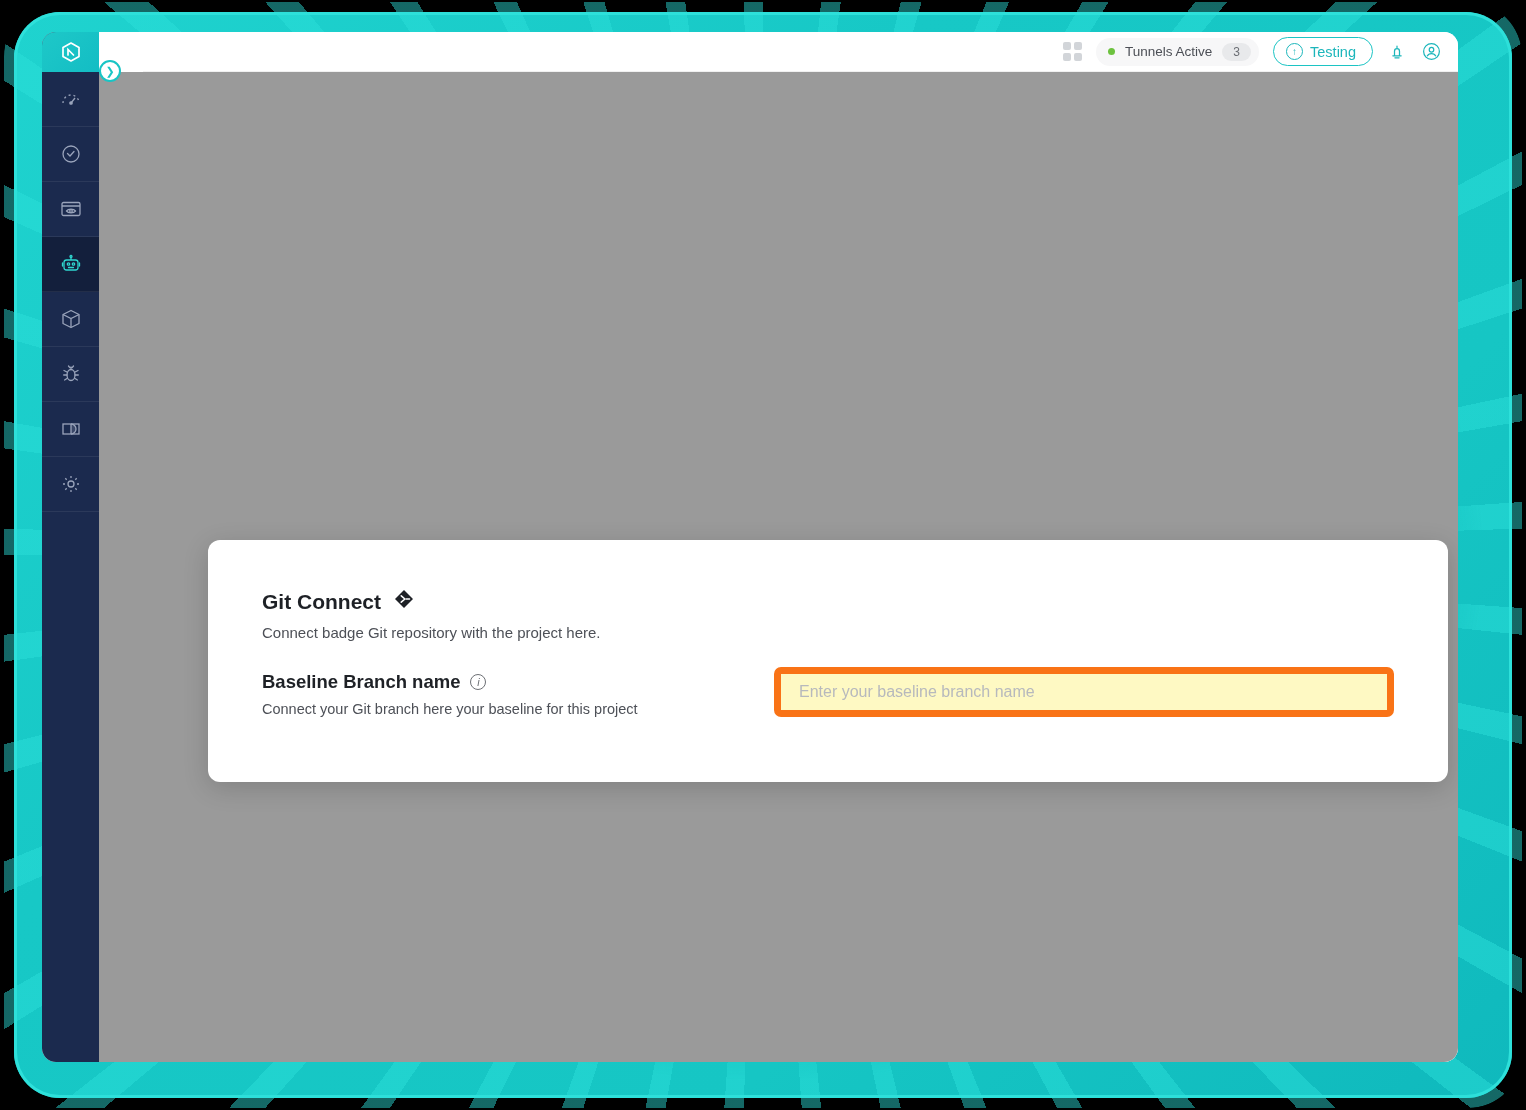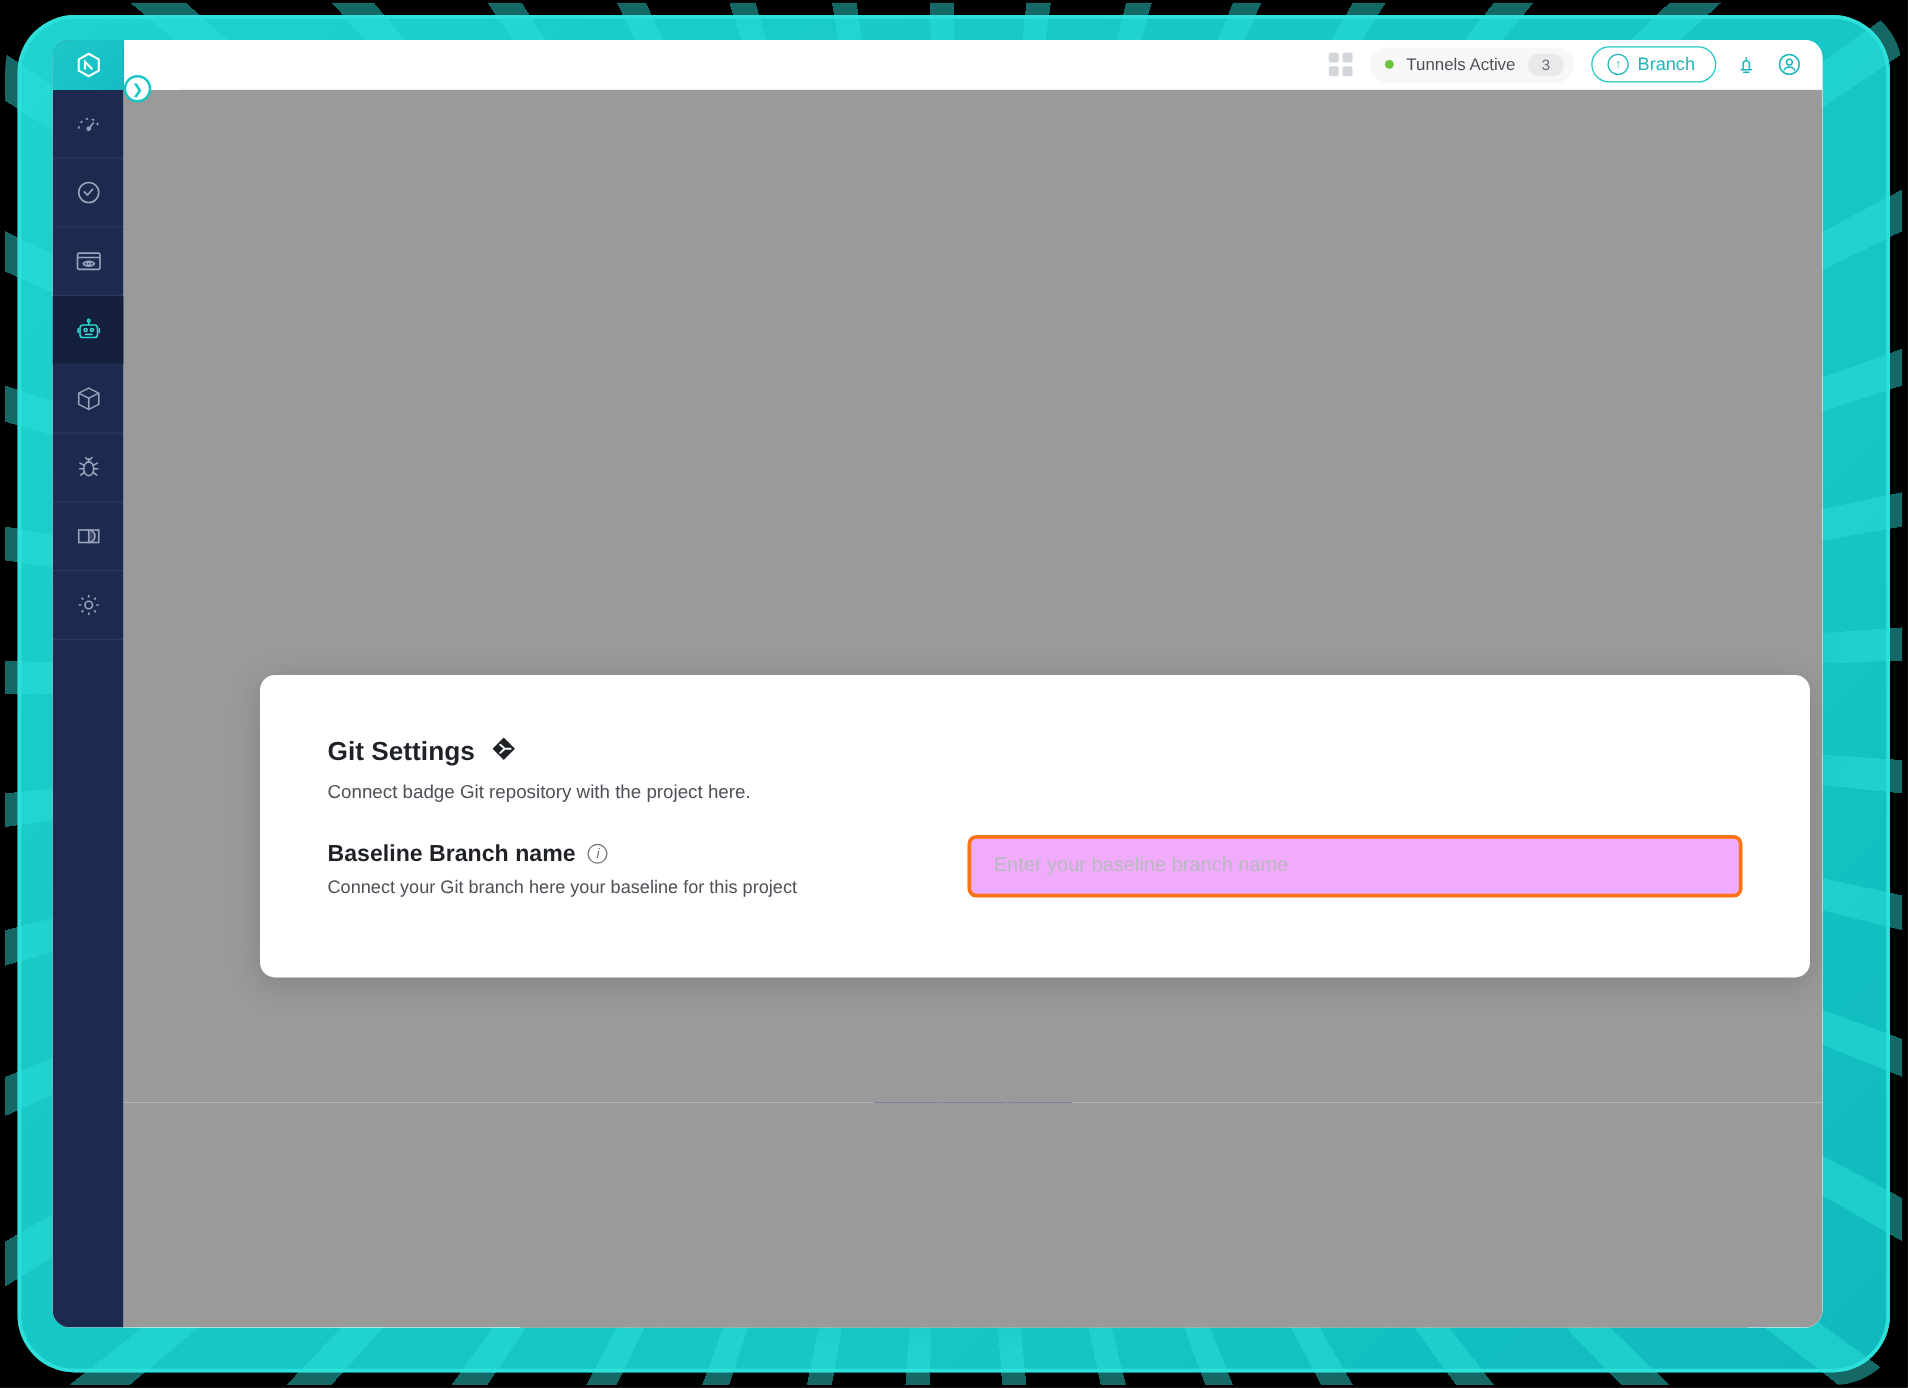--- a/index.html
+++ b/index.html
@@ -226,23 +226,23 @@
   #modal-title { font-size: 21px; font-weight: bold; color: #1e2126; display: flex; align-items: center; gap: 12px; }
   #modal-sub { font-size: 15px; color: #4d5057; margin-top: 9px; }
   #modal-row { display: flex; align-items: flex-end; margin-top: 26px; gap: 0; }
   #modal-rowleft { width: 512px; }
   #bbn-title { font-size: 18.5px; font-weight: bold; color: #1e2126; display: flex; align-items: center; gap: 10px; }
   #bbn-sub { font-size: 14.5px; color: #4d5057; margin-top: 8px; }
   .info-circ { width: 16px; height: 16px; border-radius: 50%; border: 1.3px solid #6d7075; color: #6d7075;
                font-size: 11px; display: inline-flex; align-items: center; justify-content: center;
                font-weight: normal; font-style: italic; cursor: pointer; }
   #bbn-input {
-    flex: 1; height: 50px; border: 3px solid #f97316; border-radius: 7px;
+    flex: 1; height: 50px; border: 7px solid #f97316; border-radius: 7px;
     padding: 4px 18px; font-size: 16px; color: #2e3136;
-    font-family: "Liberation Sans", sans-serif; background: #f0abfc;
+    font-family: "Liberation Sans", sans-serif; background: #fef9c3;
   }
   #bbn-input::placeholder { color: #b7b9bd; }
 </style>
 </head>
 <body>
 
 <div id="frame">
   <div id="frame-teal"></div>
   <div id="noise-a" class="noise-edge"></div>
 
@@ -350,21 +350,21 @@
       </div>
 
       <div id="tunnels">
         <span id="tunnel-dot"></span>
         <span>Tunnels Active</span>
         <span id="tunnel-count">3</span>
       </div>
 
       <div id="upgrade">
         <span class="circ-ic">↑</span>
-        <span>Branch</span>
+        <span>Testing</span>
       </div>
 
       <span class="tb-ic">
         <svg width="20" height="20" viewBox="0 0 24 24" fill="none" stroke="#1cb6bb" stroke-width="1.5">
           <path d="M7 16.5h10M9 16.5V11a3 3 0 0 1 6 0v5.5M12 6.5V5M9.5 19h5" stroke-linecap="round"></path>
         </svg>
       </span>
 
       <span class="tb-ic">
         <svg width="21" height="21" viewBox="0 0 24 24" fill="none" stroke="#1cb6bb" stroke-width="1.4">
@@ -534,21 +534,21 @@
           </div>
         </div>
 
       </div>
 
       <div id="dim"></div>
       <div id="dim2"></div>
 
       <div id="modal">
         <div id="modal-title">
-          <span>Git Settings</span>
+          <span>Git Connect</span>
           <span>
             <svg width="22" height="22" viewBox="0 0 24 24">
               <path d="M12 2.2 21.8 12 12 21.8 2.2 12 12 2.2z" fill="#1e2126"></path>
               <path d="M9 8.5l4 3.5-4 3.5M14.5 12h3.5" stroke="#fff" stroke-width="1.7" fill="none" stroke-linecap="round" stroke-linejoin="round"></path>
             </svg>
           </span>
         </div>
         <div id="modal-sub">Connect badge Git repository with the project here.</div>
 
         <div id="modal-row">

